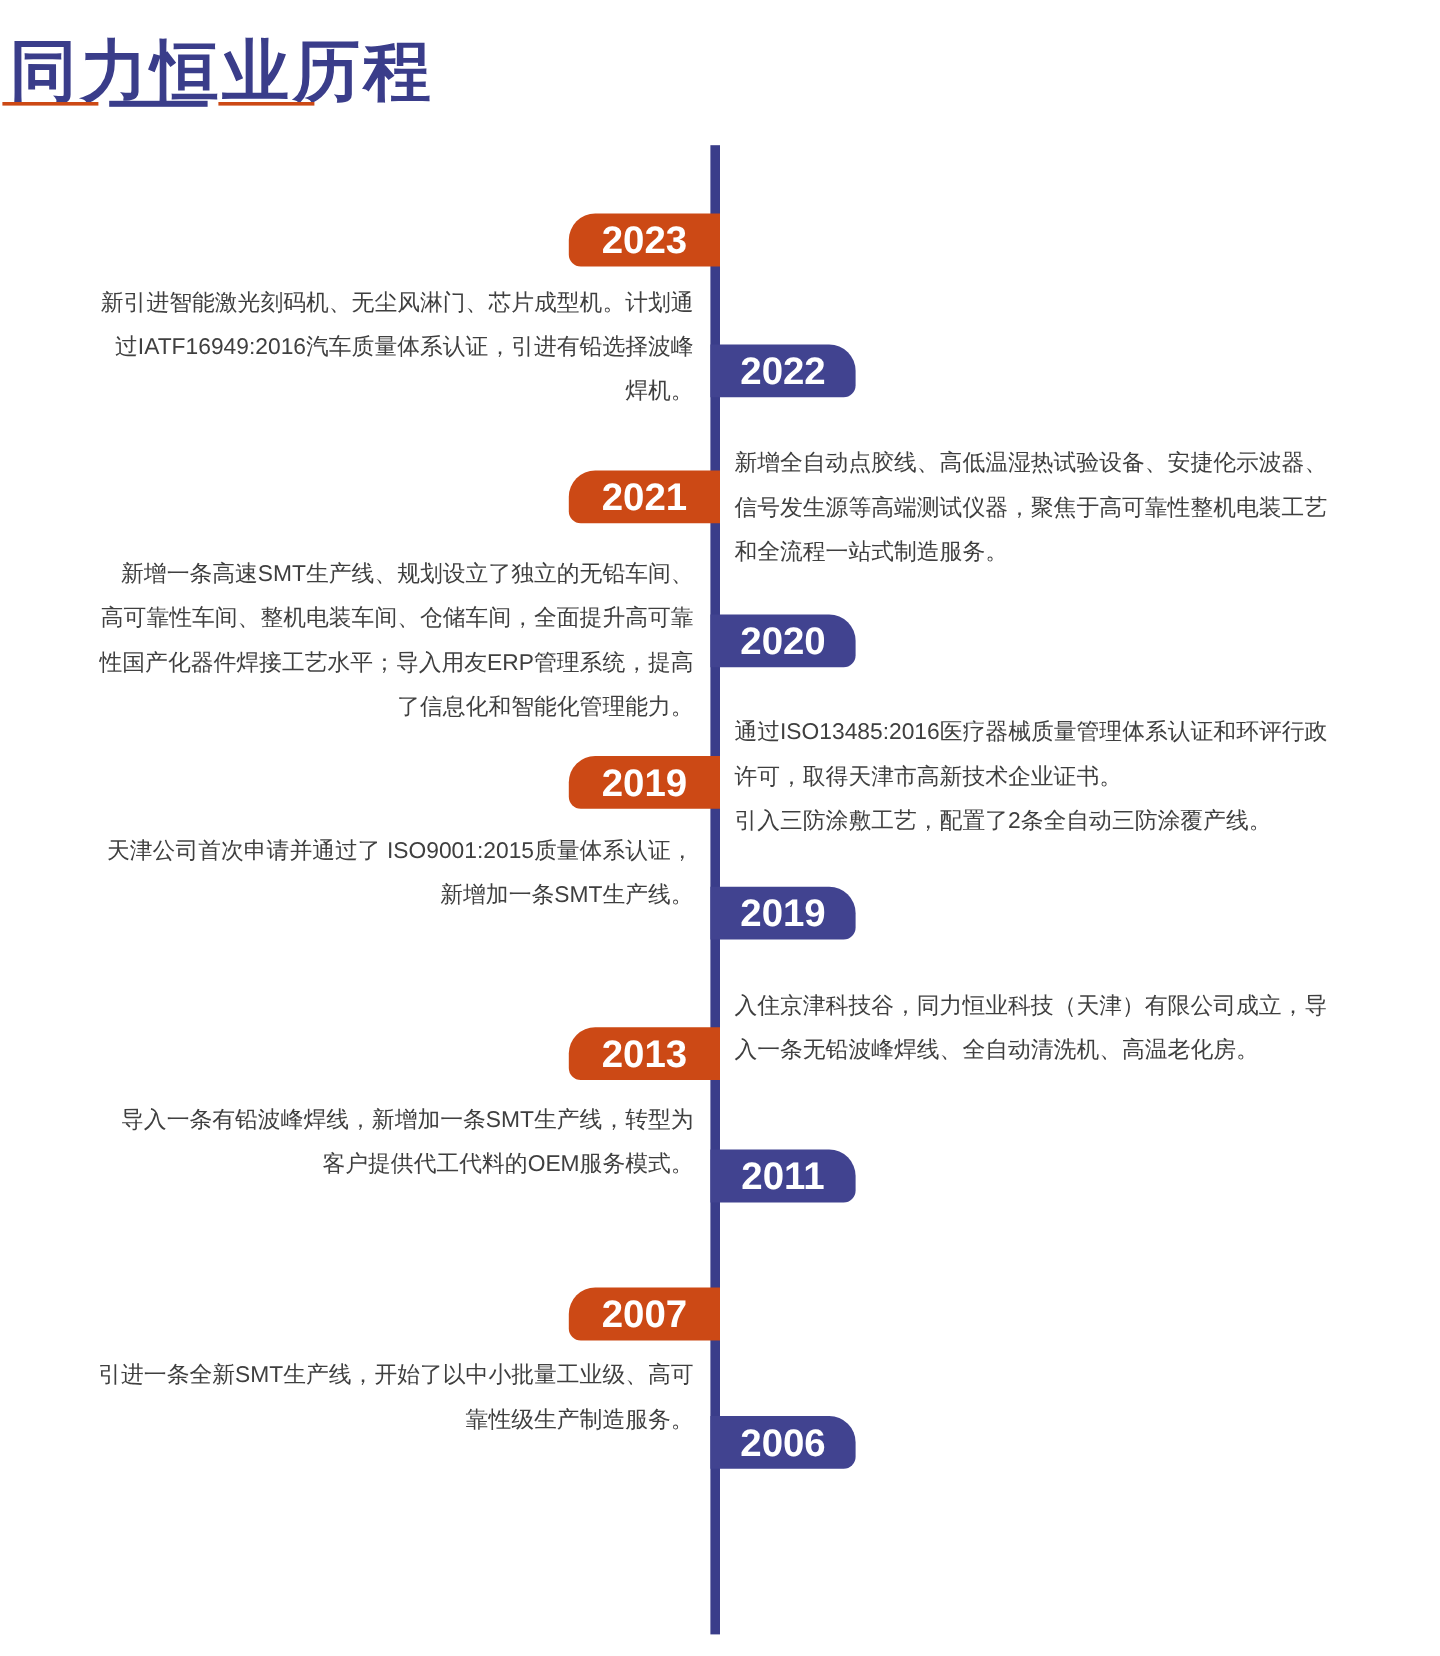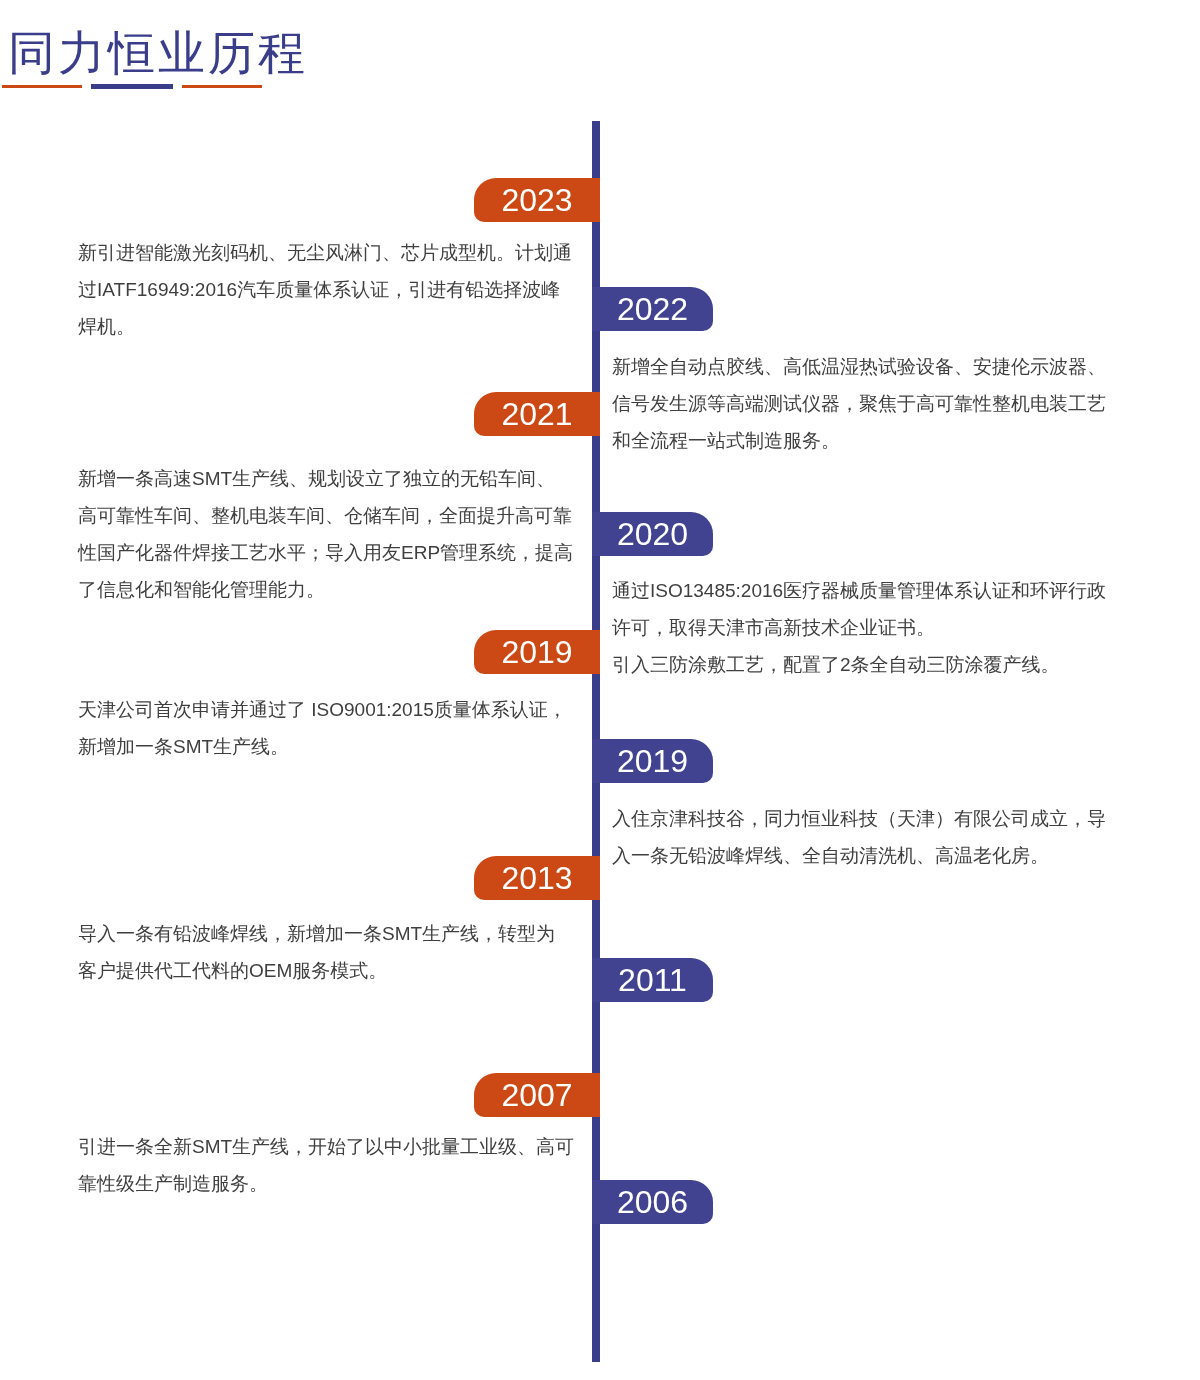--- a/index.html
+++ b/index.html
@@ -9,22 +9,22 @@
     height:1380px;
     background:#ffffff;
     overflow:hidden;
     font-family:"Liberation Sans","DejaVu Sans",sans-serif;
   }
   
   .page-title{
     position:absolute;
     left:8px; top:22px;
     margin:0;
-    font-size:47px;
-    font-weight:normal;
+    font-size:56px;
+    font-weight:bold;
     letter-spacing:3px;
     color:#3a3d8a;
   }
   .title-bars{
     position:absolute;
     left:2px; top:84px;
     display:flex;
     align-items:center;
   }
   .bar{display:inline-block;height:3px;}
@@ -39,21 +39,21 @@
     z-index:1;
   }
   
   .badge{
     position:absolute;
     height:44px;
     line-height:44px;
     z-index:2;
     color:#ffffff;
     font-size:32px;
-    font-weight:normal;
+    font-weight:bold;
     text-align:center;
   }
   .badge.left{
     left:474px; width:126px;
     background:#cc4915;
     border-radius:22px 0 0 10px;
   }
   .badge.right{
     left:592px; width:121px;
     background:#414390;
@@ -62,22 +62,22 @@
   }
   
   .desc{
     position:absolute;
     font-size:19px;
     line-height:37px;
     color:#3f3f3f;
     white-space:pre-line;
     z-index:0;
   }
-  .desc.left{left:78px;width:500px;}
-  .desc.right{left:612px;width:540px;}
+  .desc.left{left:78px;width:500px;text-align:right;}
+  .desc.right{left:612px;width:540px;margin-top:20px;}
 </style>
 </head>
 <body>
 
 <div class="canvas">
 
   <h1 class="page-title">同力恒业历程</h1>
 
   <div class="title-bars">
     <span class="bar orange"></span>

